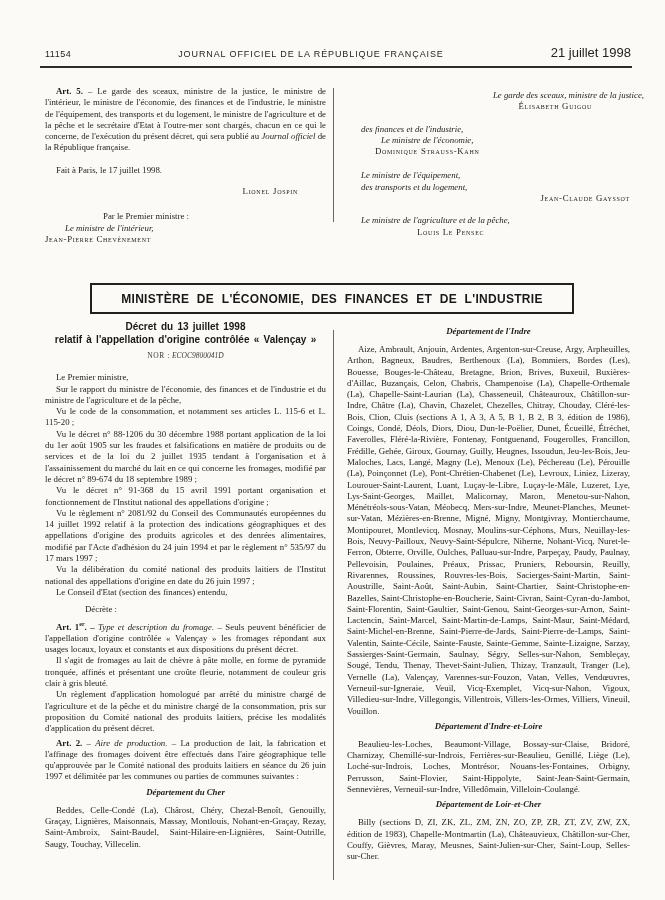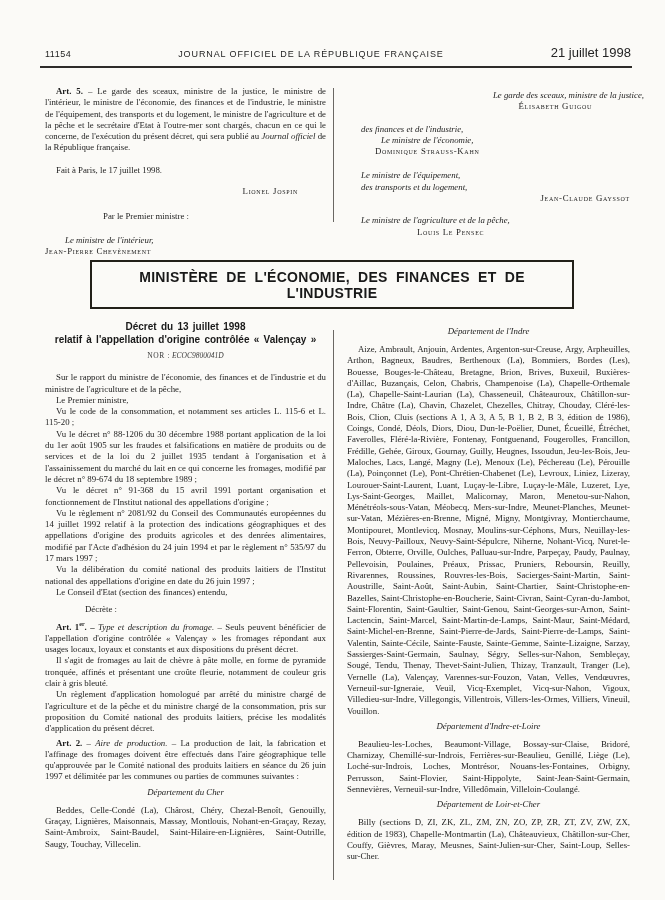--- a/index.html
+++ b/index.html
@@ -39,59 +39,59 @@
   b{font-weight:bold;}
   i{font-style:italic;}
   sup{font-size:6px;line-height:0;}
 
   
   .sc{font-variant:small-caps;letter-spacing:0.7px;}
   .fait{text-indent:11px;margin-top:11px;}
   .jospin{text-align:right;padding-right:28px;margin-top:10px;}
   .par-premier{padding-left:58px;margin-top:14px;}
   .role{font-style:italic;}
-  .role-int{font-style:italic;padding-left:20px;margin-top:12px;}
+  .role-int{font-style:italic;padding-left:20px;}
 
   .sigb{margin-top:0;}
   .b-eco{margin-top:11px;}
   .b-equip{margin-top:13px;}
   .b-agri{margin-top:11px;}
   .b-mer{margin-top:11px;}
   .b-justice .role{text-align:right;}
   .b-justice .nm{text-align:right;padding-right:52px;}
   .b-eco .r1{padding-left:20px;}
   .b-eco .nm{padding-left:14px;}
   .b-equip .r1,.b-equip .r2{}
   .b-equip .nm{text-align:right;padding-right:14px;}
   .b-agri .nm{padding-left:56px;}
   .b-mer .role{text-align:right;padding-right:8px;}
   .b-mer .nm{text-align:right;padding-right:34px;}
 
   
   .ministry{
-    position:absolute;left:90px;top:260px;width:484px;box-sizing:border-box;
+    position:absolute;left:90px;top:283px;width:484px;box-sizing:border-box;
     border:2px solid #222019;background:#fbfaf7;
     padding:7px 6px 6px;text-align:center;
     font-family:"Liberation Sans",sans-serif;font-weight:bold;
-    font-size:14px;letter-spacing:0.3px;word-spacing:4px;color:#191919;
+    font-size:12px;letter-spacing:0.3px;word-spacing:4px;color:#191919;
   }
 
   
   .dtitle{
     text-align:center;font-family:"Liberation Sans",sans-serif;
     font-weight:bold;font-size:10px;line-height:13px;color:#191919;
     word-spacing:1.5px;
   }
   .nor{text-align:center;font-size:7.5px;margin-top:4px;margin-bottom:11px;color:#3a3a3a;}
   .nor .norlab{letter-spacing:0.6px;}
 
   .decrete{padding-left:40px;margin:6px 0 6px;}
   .artp{margin-top:3px;}
 
-  .dept{font-style:italic;font-weight:normal;font-size:8.8px;line-height:11px;
+  .dept{font-style:italic;font-weight:bold;font-size:8.8px;line-height:11px;
         text-align:center;margin:4px 0 7px;}
   .mr .dept-first{margin-top:0;}
 </style>
 </head>
 <body>
 
 <div class="page">
 
   <div class="hdr">
     <span class="pgnum">11154</span>
@@ -135,22 +135,22 @@
 
   <div class="ministry">MINISTÈRE DE L'ÉCONOMIE, DES FINANCES ET DE L'INDUSTRIE</div>
 
   <section class="col ml">
     <div class="dtitle">
       <div>Décret du 13 juillet 1998</div>
       <div>relatif à l'appellation d'origine contrôlée « Valençay »</div>
     </div>
     <p class="nor"><span class="norlab">NOR :</span> <i>ECOC9800041D</i></p>
 
+    <p class="just">Le Premier ministre,</p>
     <p class="just">Sur le rapport du ministre de l'économie, des finances et de l'industrie et du ministre de l'agriculture et de la pêche,</p>
-    <p class="just">Le Premier ministre,</p>
     <p class="just">Vu le code de la consommation, et notamment ses articles L. 115-6 et L. 115-20 ;</p>
     <p class="just">Vu le décret n° 88-1206 du 30 décembre 1988 portant application de la loi du 1er août 1905 sur les fraudes et falsifications en matière de produits ou de services et de la loi du 2 juillet 1935 tendant à l'organisation et à l'assainissement du marché du lait en ce qui concerne les fromages, modifié par le décret n° 89-674 du 18 septembre 1989 ;</p>
     <p class="just">Vu le décret n° 91-368 du 15 avril 1991 portant organisation et fonctionnement de l'Institut national des appellations d'origine ;</p>
     <p class="just">Vu le règlement n° 2081/92 du Conseil des Communautés européennes du 14 juillet 1992 relatif à la protection des indications géographiques et des appellations d'origine des produits agricoles et des denrées alimentaires, modifié par l'Acte d'adhésion du 24 juin 1994 et par le règlement n° 535/97 du 17 mars 1997 ;</p>
     <p class="just">Vu la délibération du comité national des produits laitiers de l'Institut national des appellations d'origine en date du 26 juin 1997 ;</p>
     <p class="just">Le Conseil d'Etat (section des finances) entendu,</p>
 
     <p class="decrete">Décrète :</p>
 
     <p class="just artp"><b><span>Art. 1</span><sup>er</sup><span>. – </span></b><i>Type et description du fromage.</i><span> – </span><span>Seuls peuvent bénéficier de l'appellation d'origine contrôlée « Valençay » les fromages répondant aux usages locaux, loyaux et constants et aux dispositions du présent décret.</span></p>

